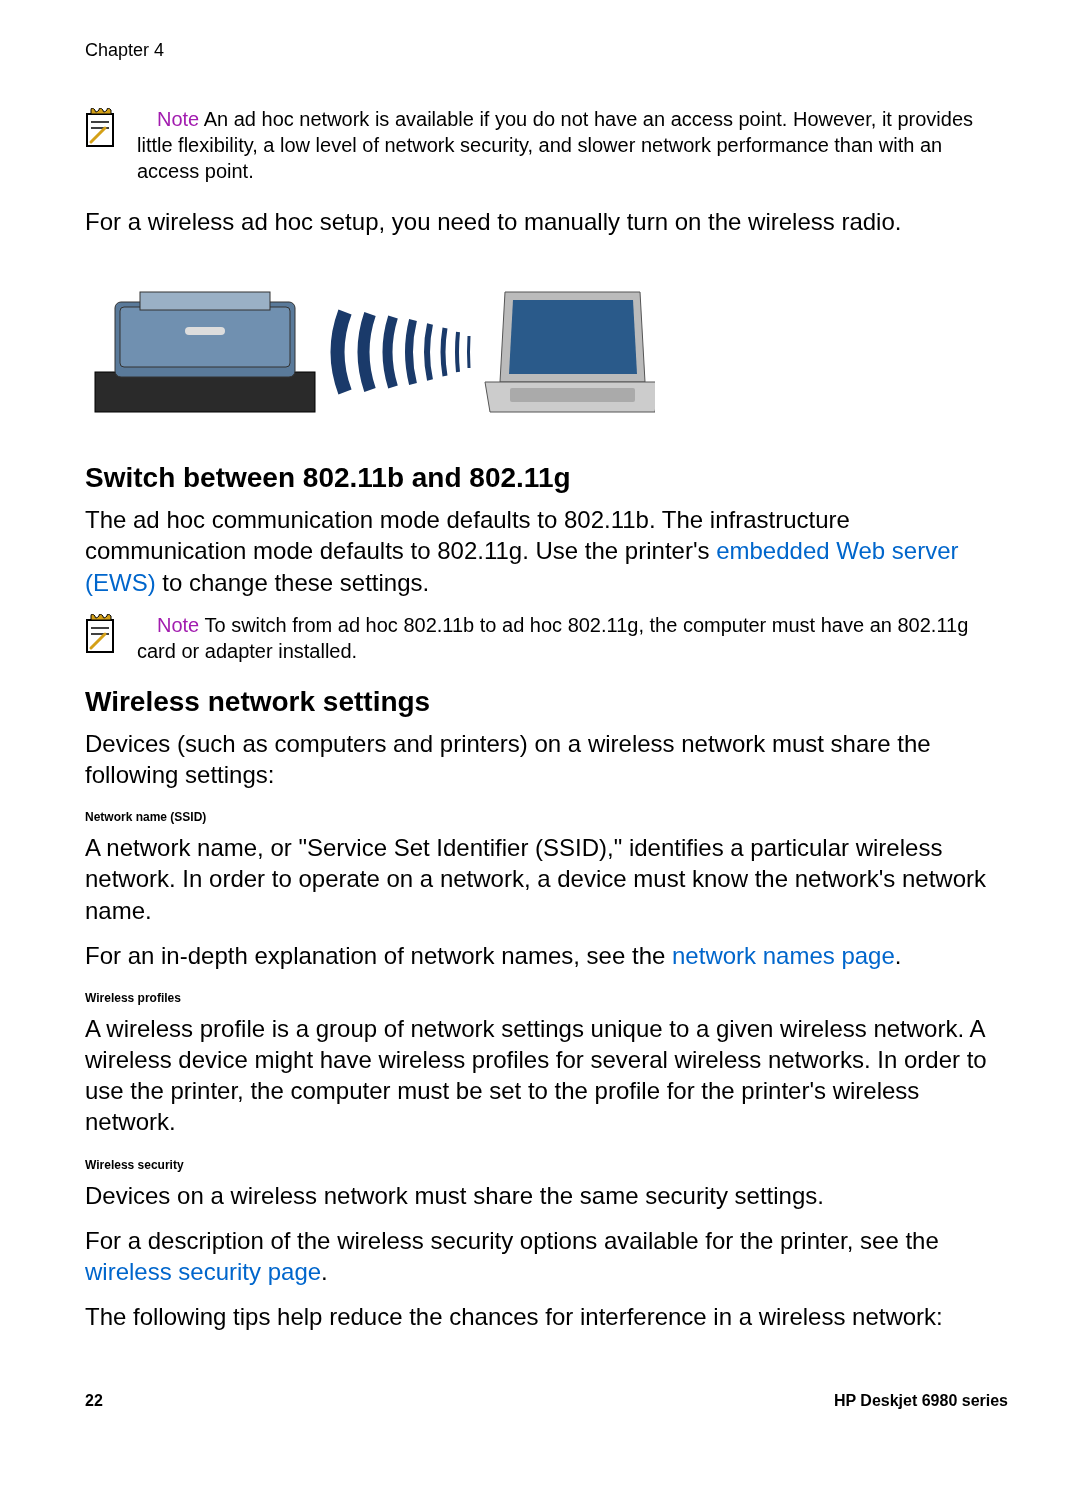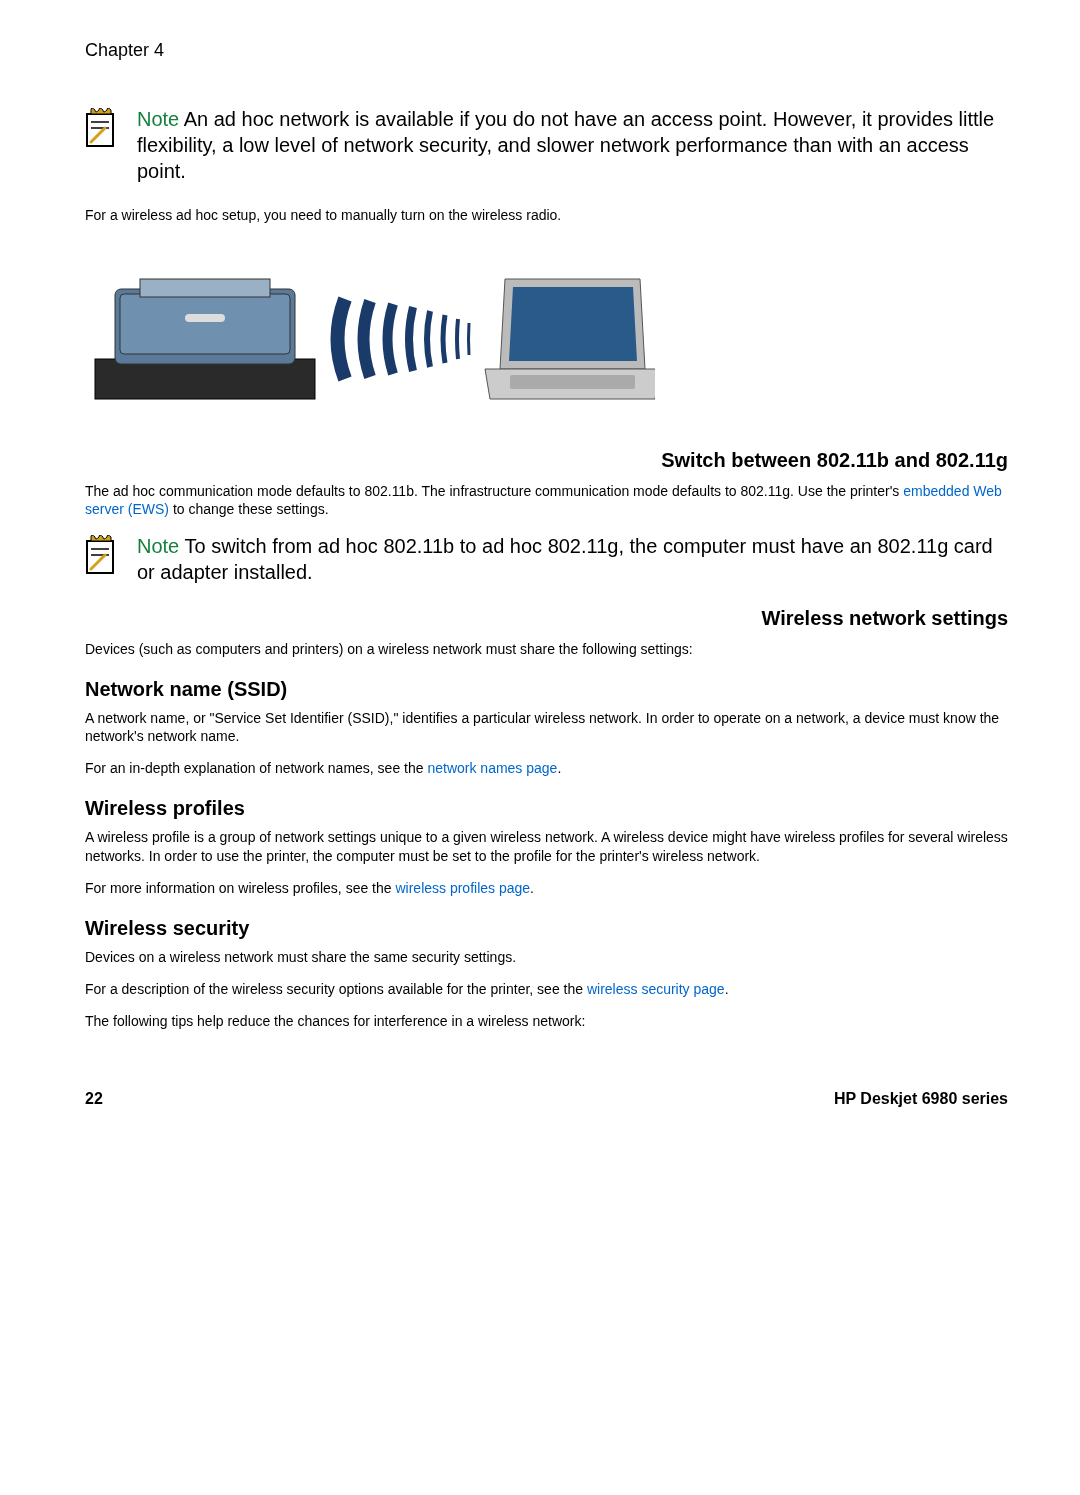--- a/index.html
+++ b/index.html
@@ -30,37 +30,37 @@
     margin-right: 18px;
     flex-shrink: 0;
     margin-top: 2px;
   }
   .note-text {
     flex: 1;
     font-size: 20px;
     line-height: 1.3;
   }
   .note-label {
-    color: #15803d;
+    color: #a21caf;
     font-weight: normal;
+    margin-left: 20px;
   }
   .body-text {
-    font-size: 14px;
+    font-size: 24px;
     line-height: 1.3;
     margin-bottom: 14px;
   }
   .section-heading {
-    font-size: 20px;
+    font-size: 28px;
     font-weight: bold;
     margin-top: 19px;
     margin-bottom: 10px;
-    text-align: right;
   }
   .sub-heading {
-    font-size: 20px;
+    font-size: 12px;
     font-weight: bold;
     margin-top: 20px;
     margin-bottom: 8px;
   }
   .link {
     color: #0066cc;
     text-decoration: none;
   }
   .figure {
     margin: 35px 0 35px 0;
@@ -159,23 +159,20 @@
   <div class="body-text">Devices (such as computers and printers) on a wireless network must share the following settings:</div>
 
   <div class="sub-heading">Network name (SSID)</div>
   <div class="body-text">A network name, or "Service Set Identifier (SSID)," identifies a particular wireless network. In order to operate on a network, a device must know the network's network name.</div>
   <div class="body-text">
     <span>For an in-depth explanation of network names, see the </span><a class="link">network names page</a><span>.</span>
   </div>
 
   <div class="sub-heading">Wireless profiles</div>
   <div class="body-text">A wireless profile is a group of network settings unique to a given wireless network. A wireless device might have wireless profiles for several wireless networks. In order to use the printer, the computer must be set to the profile for the printer's wireless network.</div>
-  <div class="body-text">
-    <span>For more information on wireless profiles, see the </span><a class="link">wireless profiles page</a><span>.</span>
-  </div>
 
   <div class="sub-heading">Wireless security</div>
   <div class="body-text">Devices on a wireless network must share the same security settings.</div>
   <div class="body-text">
     <span>For a description of the wireless security options available for the printer, see the </span><a class="link">wireless security page</a><span>.</span>
   </div>
 
   <div class="body-text">The following tips help reduce the chances for interference in a wireless network:</div>
 
   <div class="footer">

